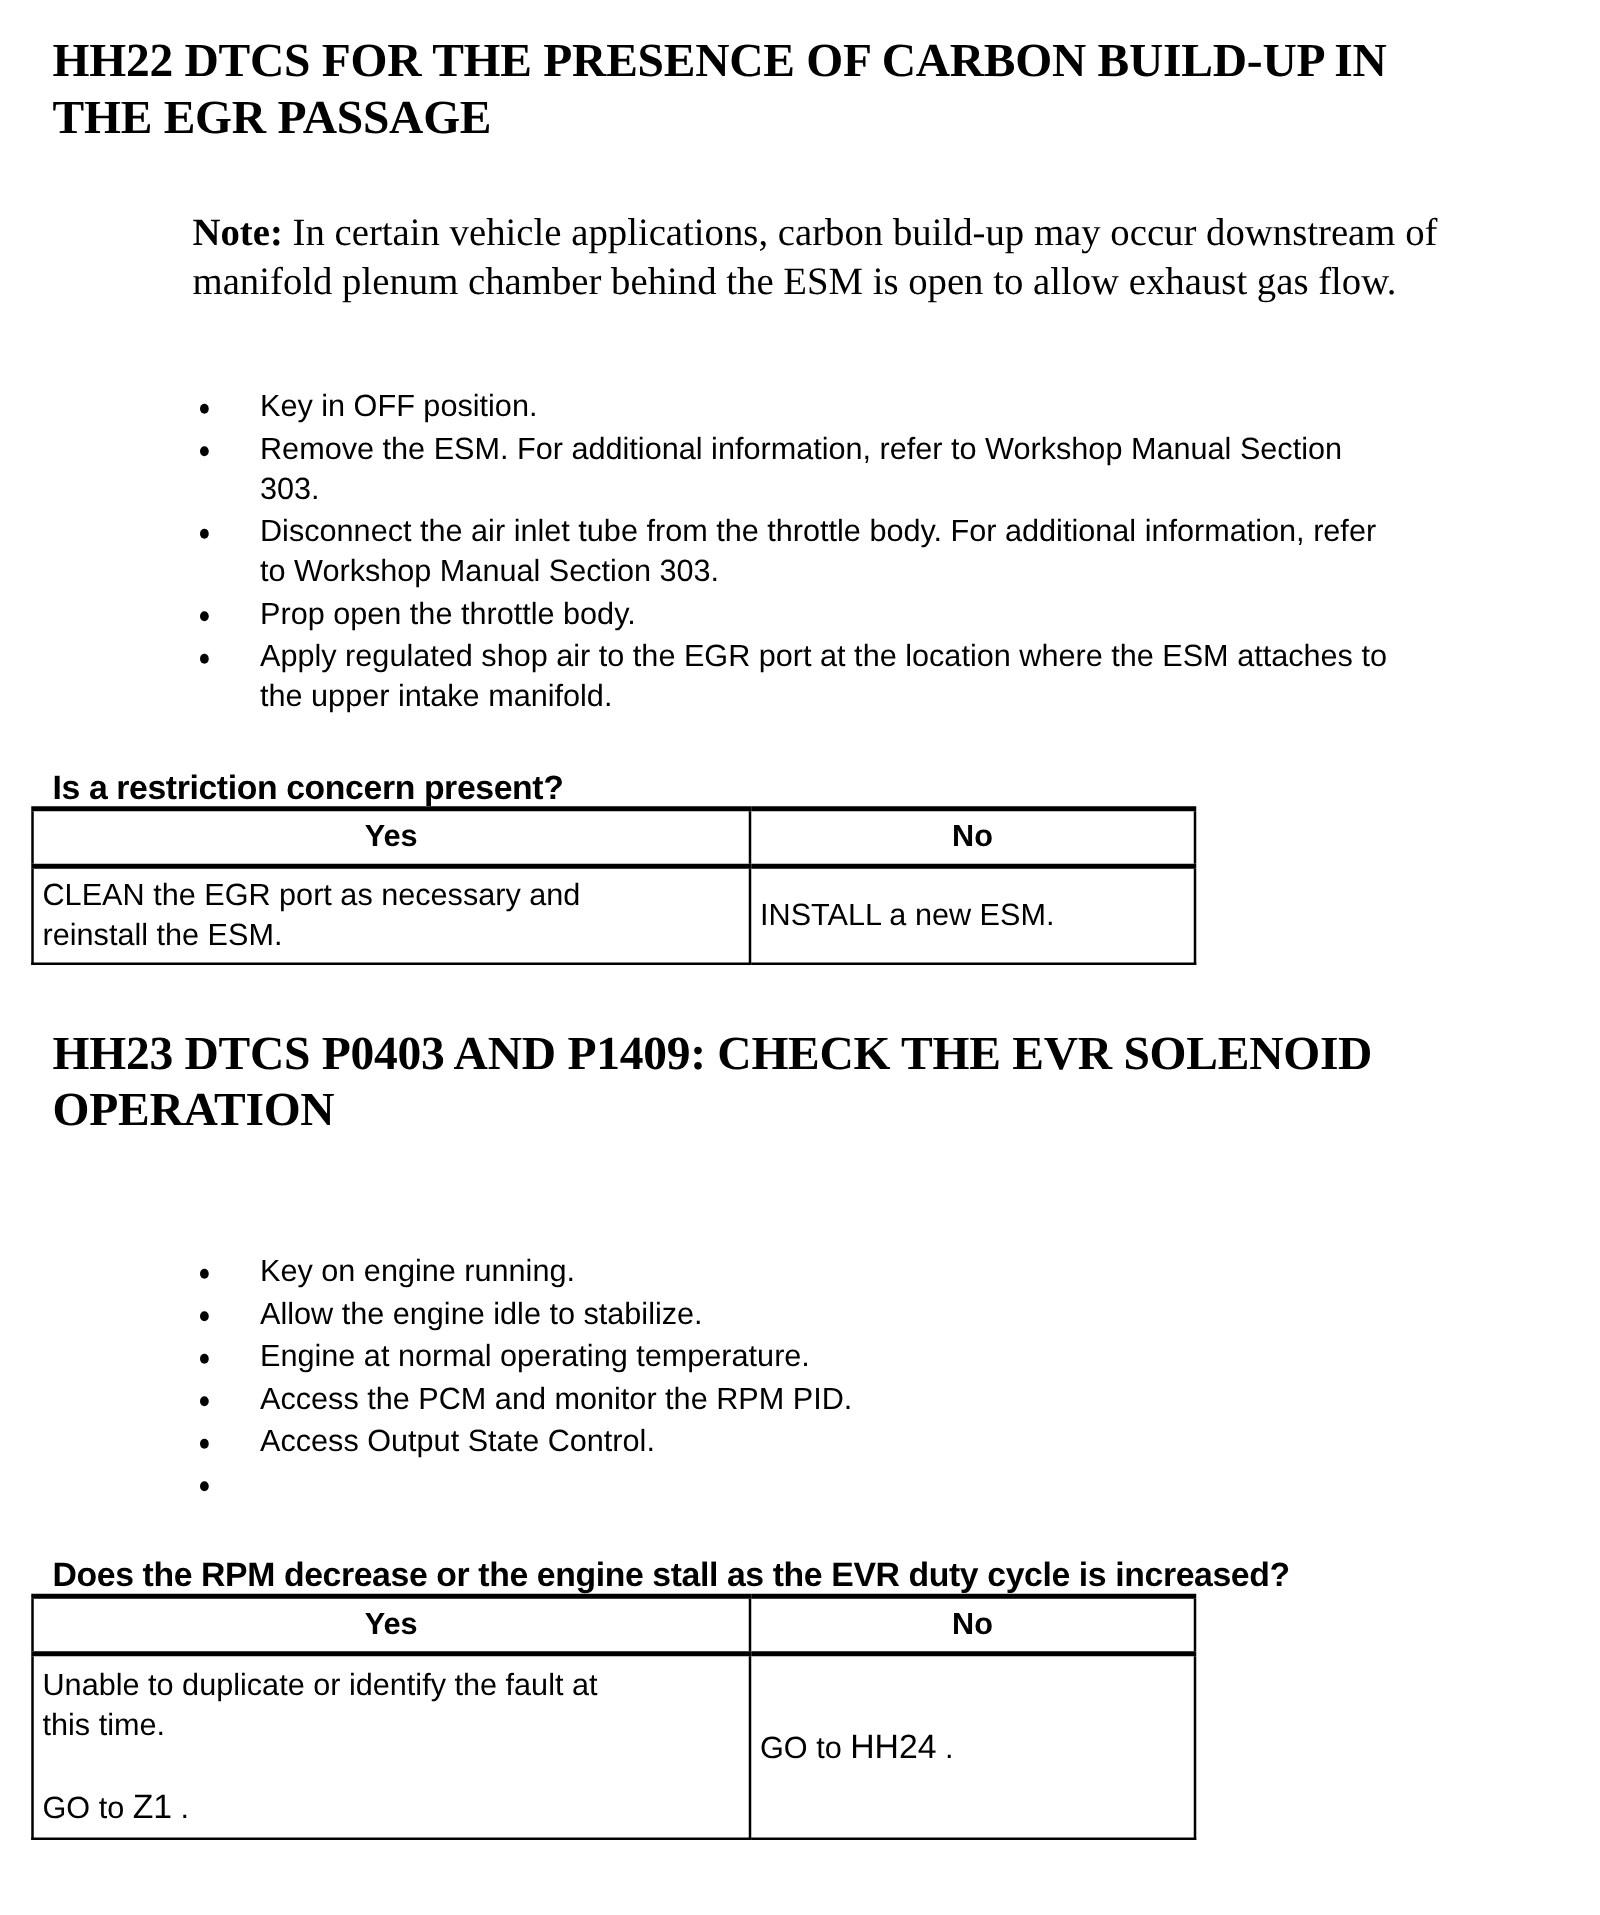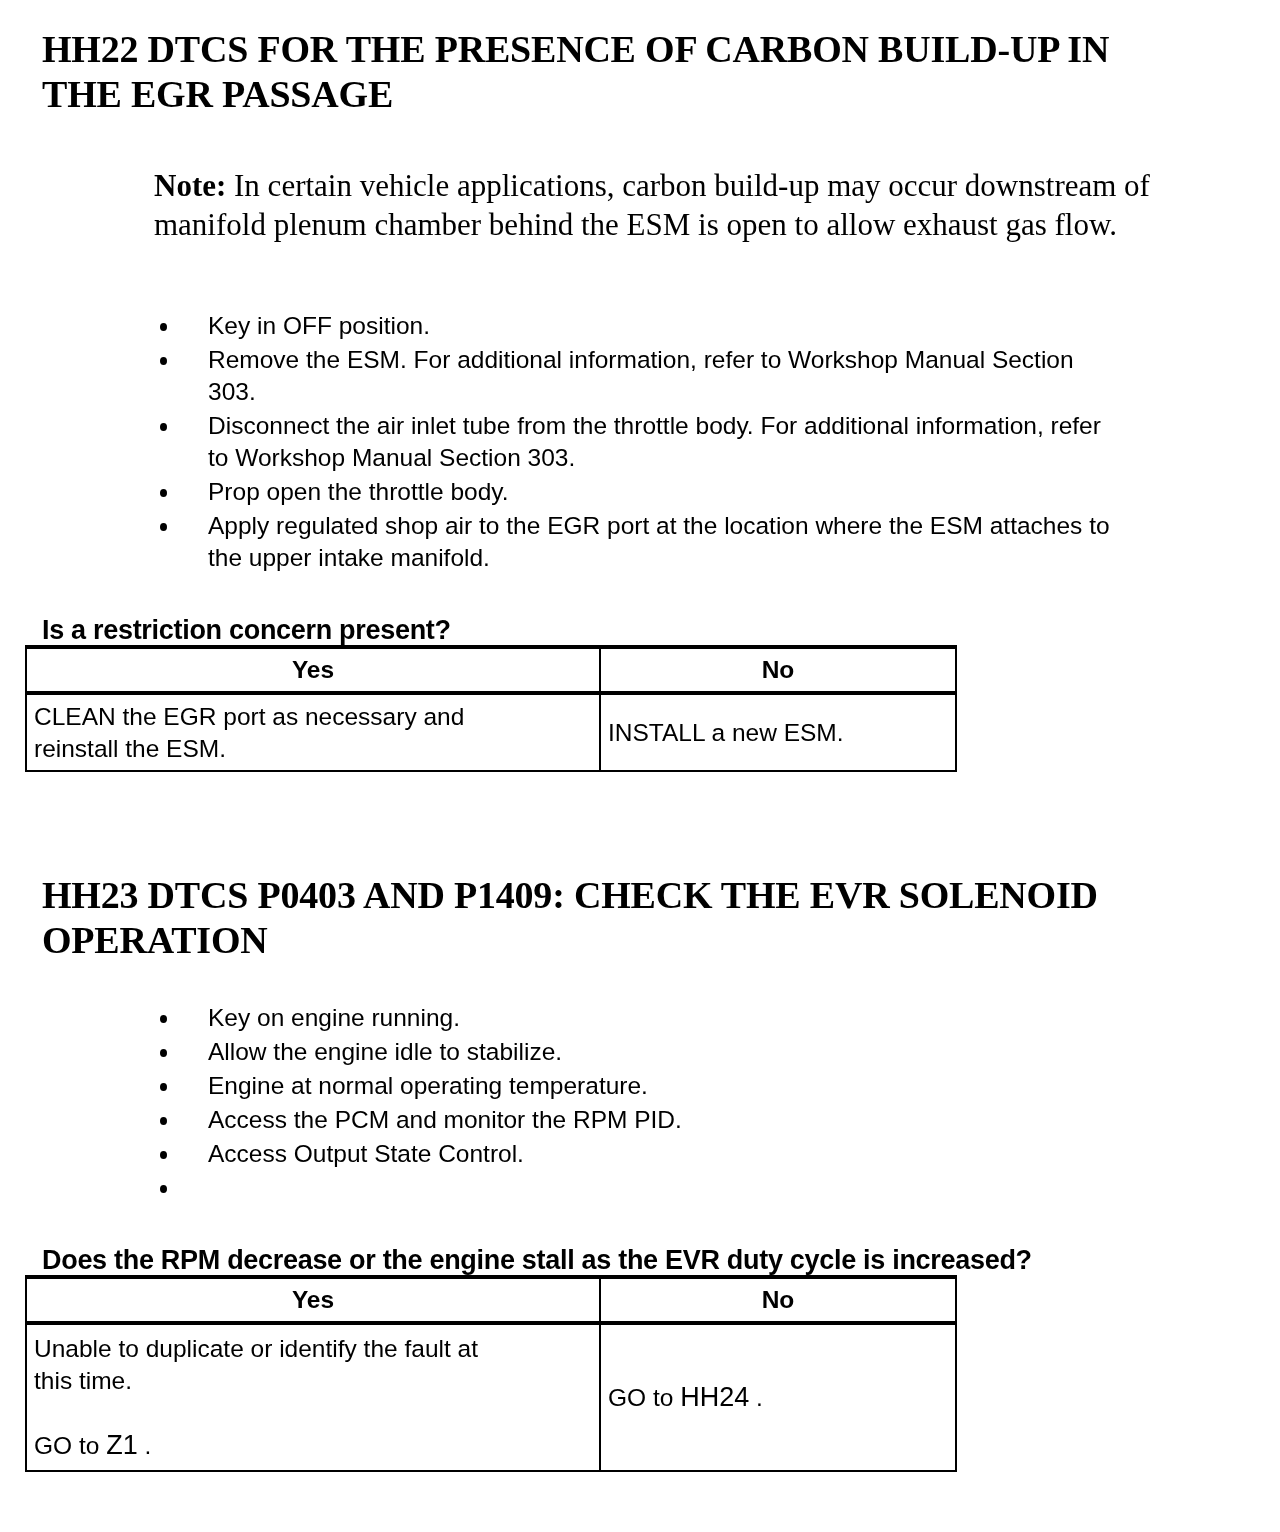--- a/index.html
+++ b/index.html
@@ -158,21 +158,21 @@
         <span class="cell-line">CLEAN the EGR port as necessary and</span>
         <span class="cell-line">reinstall the ESM.</span>
       </td>
       <td>
         <span class="cell-line">INSTALL a new ESM.</span>
       </td>
     </tr>
   </tbody>
 </table>
 
-<h1 class="heading" style="top:873px;">
+<h1 class="heading" style="top:821px;">
   <span style="display:block">HH23 DTCS P0403 AND P1409: CHECK THE EVR SOLENOID</span>
   <span style="display:block">OPERATION</span>
 </h1>
 
 <ul class="bullets" style="top:1002px;">
   <li>
     <span class="dot"></span>
     <span class="txt">Key on engine running.</span>
   </li>
   <li>

